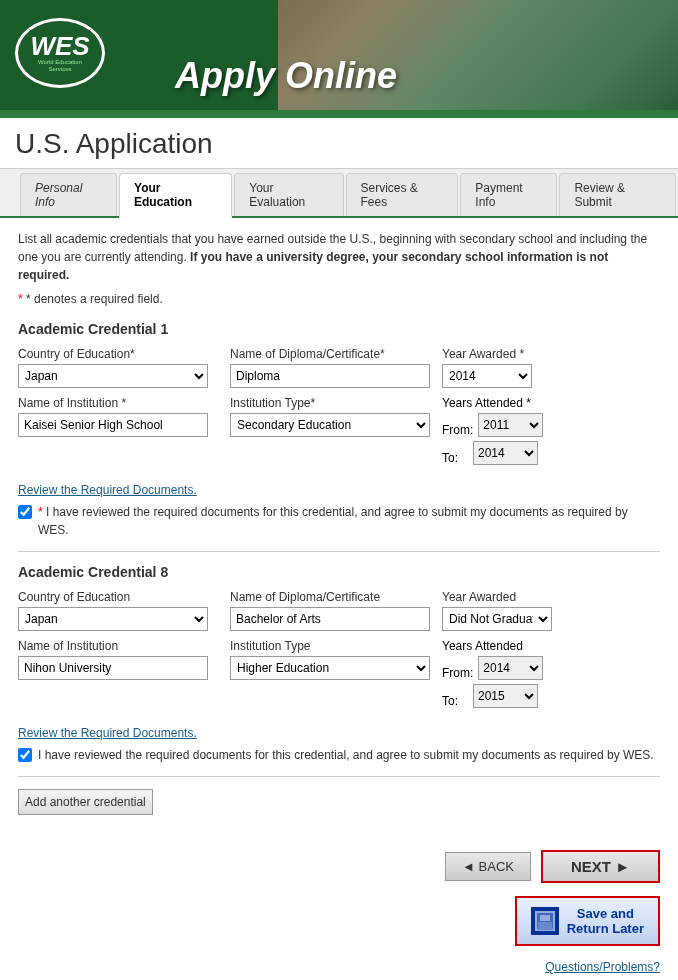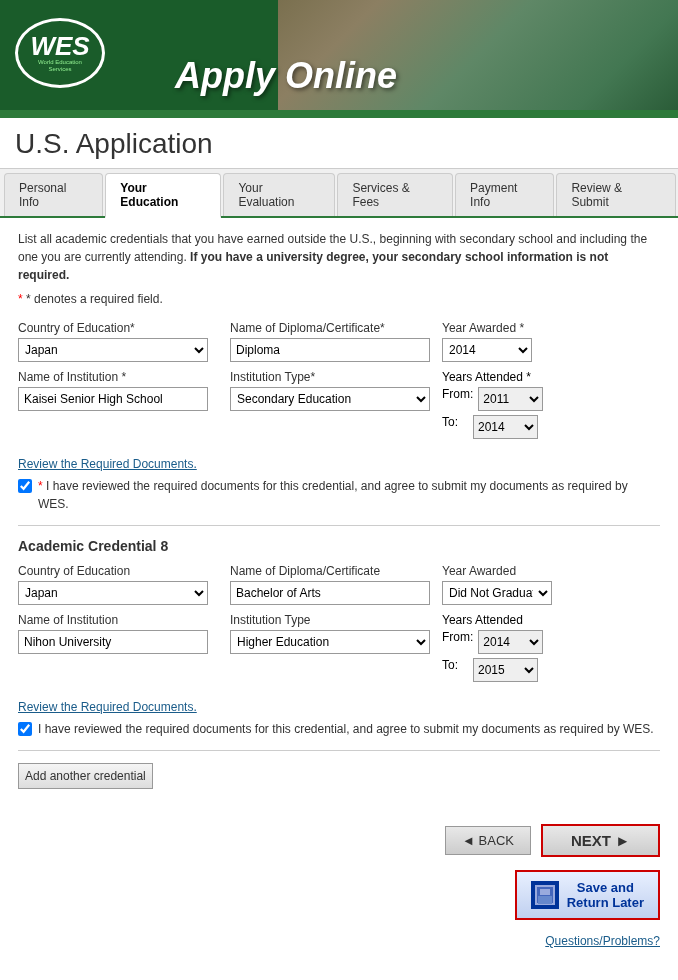--- a/index.html
+++ b/index.html
@@ -16,21 +16,21 @@
     .header-green-bar { background: #2d7a3a; height: 8px; }
 
     
     .page-title-area { padding: 10px 15px 8px; border-bottom: 1px solid #ccc; }
     .page-title { font-size: 28px; font-weight: normal; color: #333; }
 
     
     .tabs-container { display: flex; border-bottom: 2px solid #2d7a3a; margin: 0; background: #f0f0f0; }
     .tab { padding: 7px 14px; font-size: 12px; cursor: pointer; border: 1px solid #ccc; border-bottom: none; background: #e8e8e8; color: #333; margin-right: 2px; margin-top: 4px; border-radius: 4px 4px 0 0; }
     .tab.active { background: #fff; border-bottom: 2px solid #fff; font-weight: bold; color: #000; margin-bottom: -2px; z-index: 1; }
-    .tab:first-child { margin-left: 4px; }
+    .tab:first-child { margin-left: 20px; font-style: italic; }
 
     
     .main-content { padding: 12px 18px 20px; }
     .intro-text { font-size: 12px; color: #333; line-height: 1.5; margin-bottom: 8px; }
     .intro-text strong { font-weight: bold; }
     .required-note { font-size: 12px; color: #333; margin-bottom: 15px; }
     .required-star { color: red; }
 
     
     .credential-section { margin-bottom: 10px; }
@@ -43,21 +43,21 @@
     .form-group select { height: 24px; border: 1px solid #999; padding: 2px; font-size: 12px; background: #fff; }
 
     .col-country { width: 200px; }
     .col-diploma { width: 200px; }
     .col-year-awarded { width: 120px; }
     .col-institution { width: 200px; }
     .col-inst-type { width: 200px; }
 
     .years-attended-group { display: flex; flex-direction: column; }
     .years-attended-group label { font-size: 12px; margin-bottom: 3px; }
-    .years-row { display: flex; align-items: flex-start; gap: 5px; margin-bottom: 4px; }
+    .years-row { display: flex; align-items: flex-end; gap: 5px; margin-bottom: 4px; }
     .years-row span { font-size: 12px; }
     .years-row select { height: 24px; width: 65px; border: 1px solid #999; font-size: 12px; }
 
     .review-link { color: #1a5c8a; font-size: 12px; text-decoration: underline; cursor: pointer; display: inline-block; margin-bottom: 6px; margin-top: 6px; }
     .checkbox-row { display: flex; align-items: flex-start; gap: 6px; margin-bottom: 10px; }
     .checkbox-row input[type="checkbox"] { margin-top: 2px; width: 14px; height: 14px; }
     .checkbox-row label { font-size: 12px; color: #333; line-height: 1.5; }
 
     .divider { border: none; border-top: 1px solid #ccc; margin: 12px 0; }
 
@@ -108,20 +108,21 @@
 </div>
 
 <div class="main-content">
   <p class="intro-text">
     <span>List all academic credentials that you have earned outside the U.S., beginning with secondary school and including the one you are currently attending. </span><strong>If you have a university degree, your secondary school information is not required.</strong>
   </p>
   <p class="required-note"><span class="required-star">*</span> <span style="font-size:12px;">* denotes a required field.</span></p>
 
   
   <div class="credential-section">
+    <div class="credential-title">Academic Credential 1</div>
 
     
     <div class="form-row">
       <div class="form-group col-country">
         <label>Country of Education*</label>
         <select style="width:190px;">
           <option>Japan</option>
           <option>United States</option>
           <option>Canada</option>
         </select>

